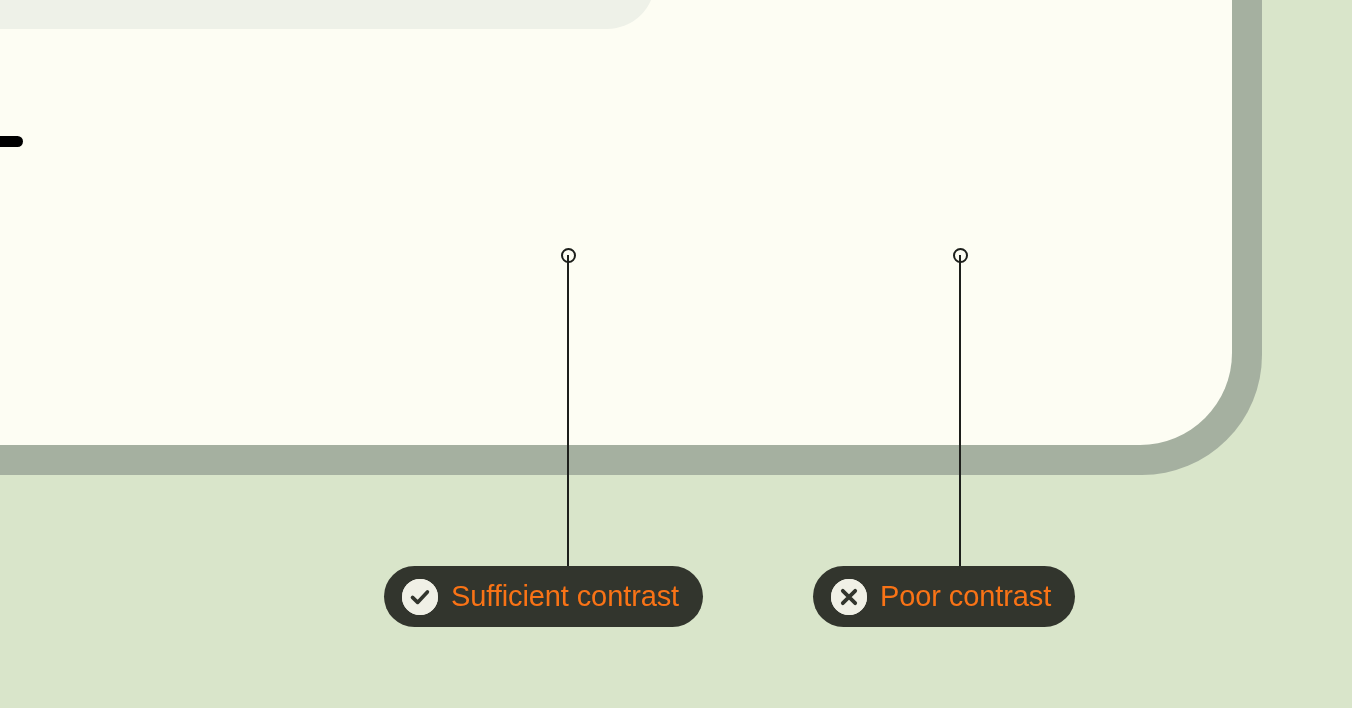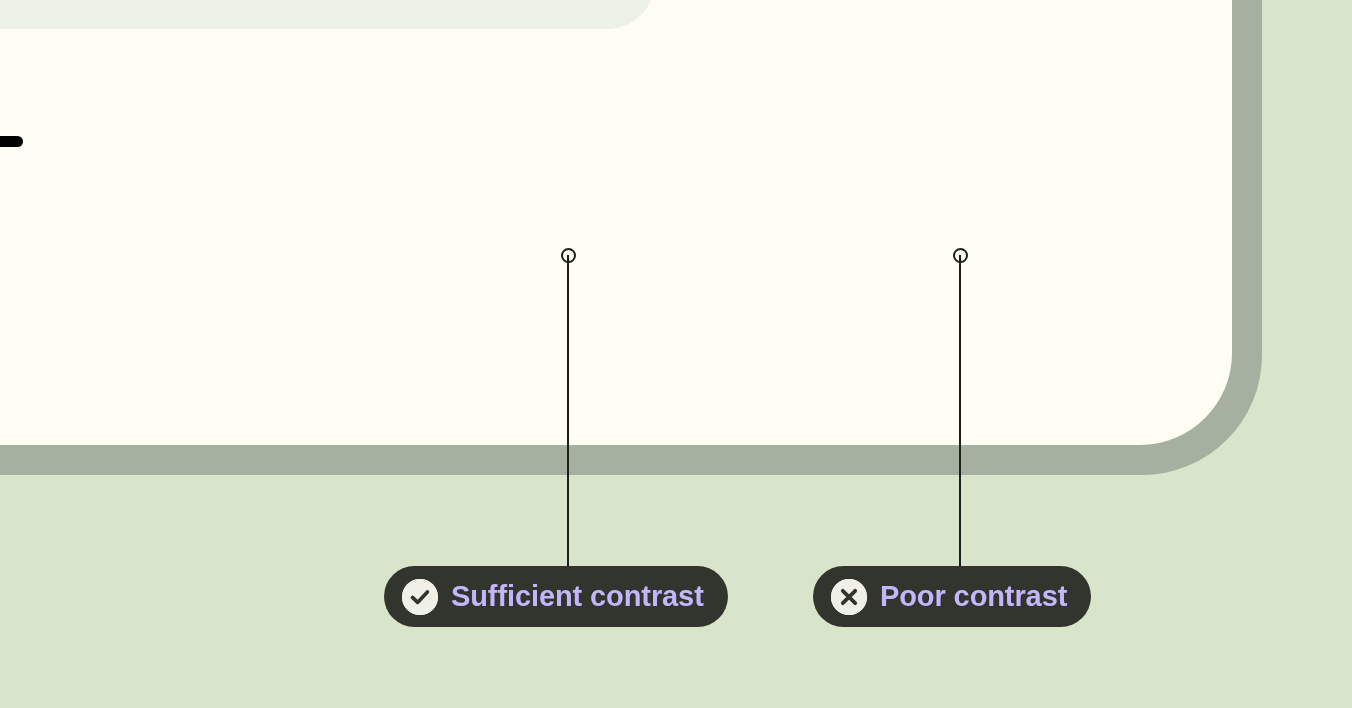--- a/index.html
+++ b/index.html
@@ -101,22 +101,22 @@
     gap: 13px;
     padding: 0 24px 0 18px;
     box-sizing: border-box;
     white-space: nowrap;
   }
   .anno-good { left: 384px; }
   .anno-bad  { left: 813px; }
 
   .anno-label {
     font-size: 29px;
-    font-weight: 700;
-    color: #c4b5fd;
+    font-weight: 400;
+    color: #f97316;
     letter-spacing: -0.1px;
     line-height: 1;
   }
 
   .anno-icon {
     width: 36px;
     height: 36px;
     min-width: 36px;
     border-radius: 50%;
     background: #f0f0e6;

